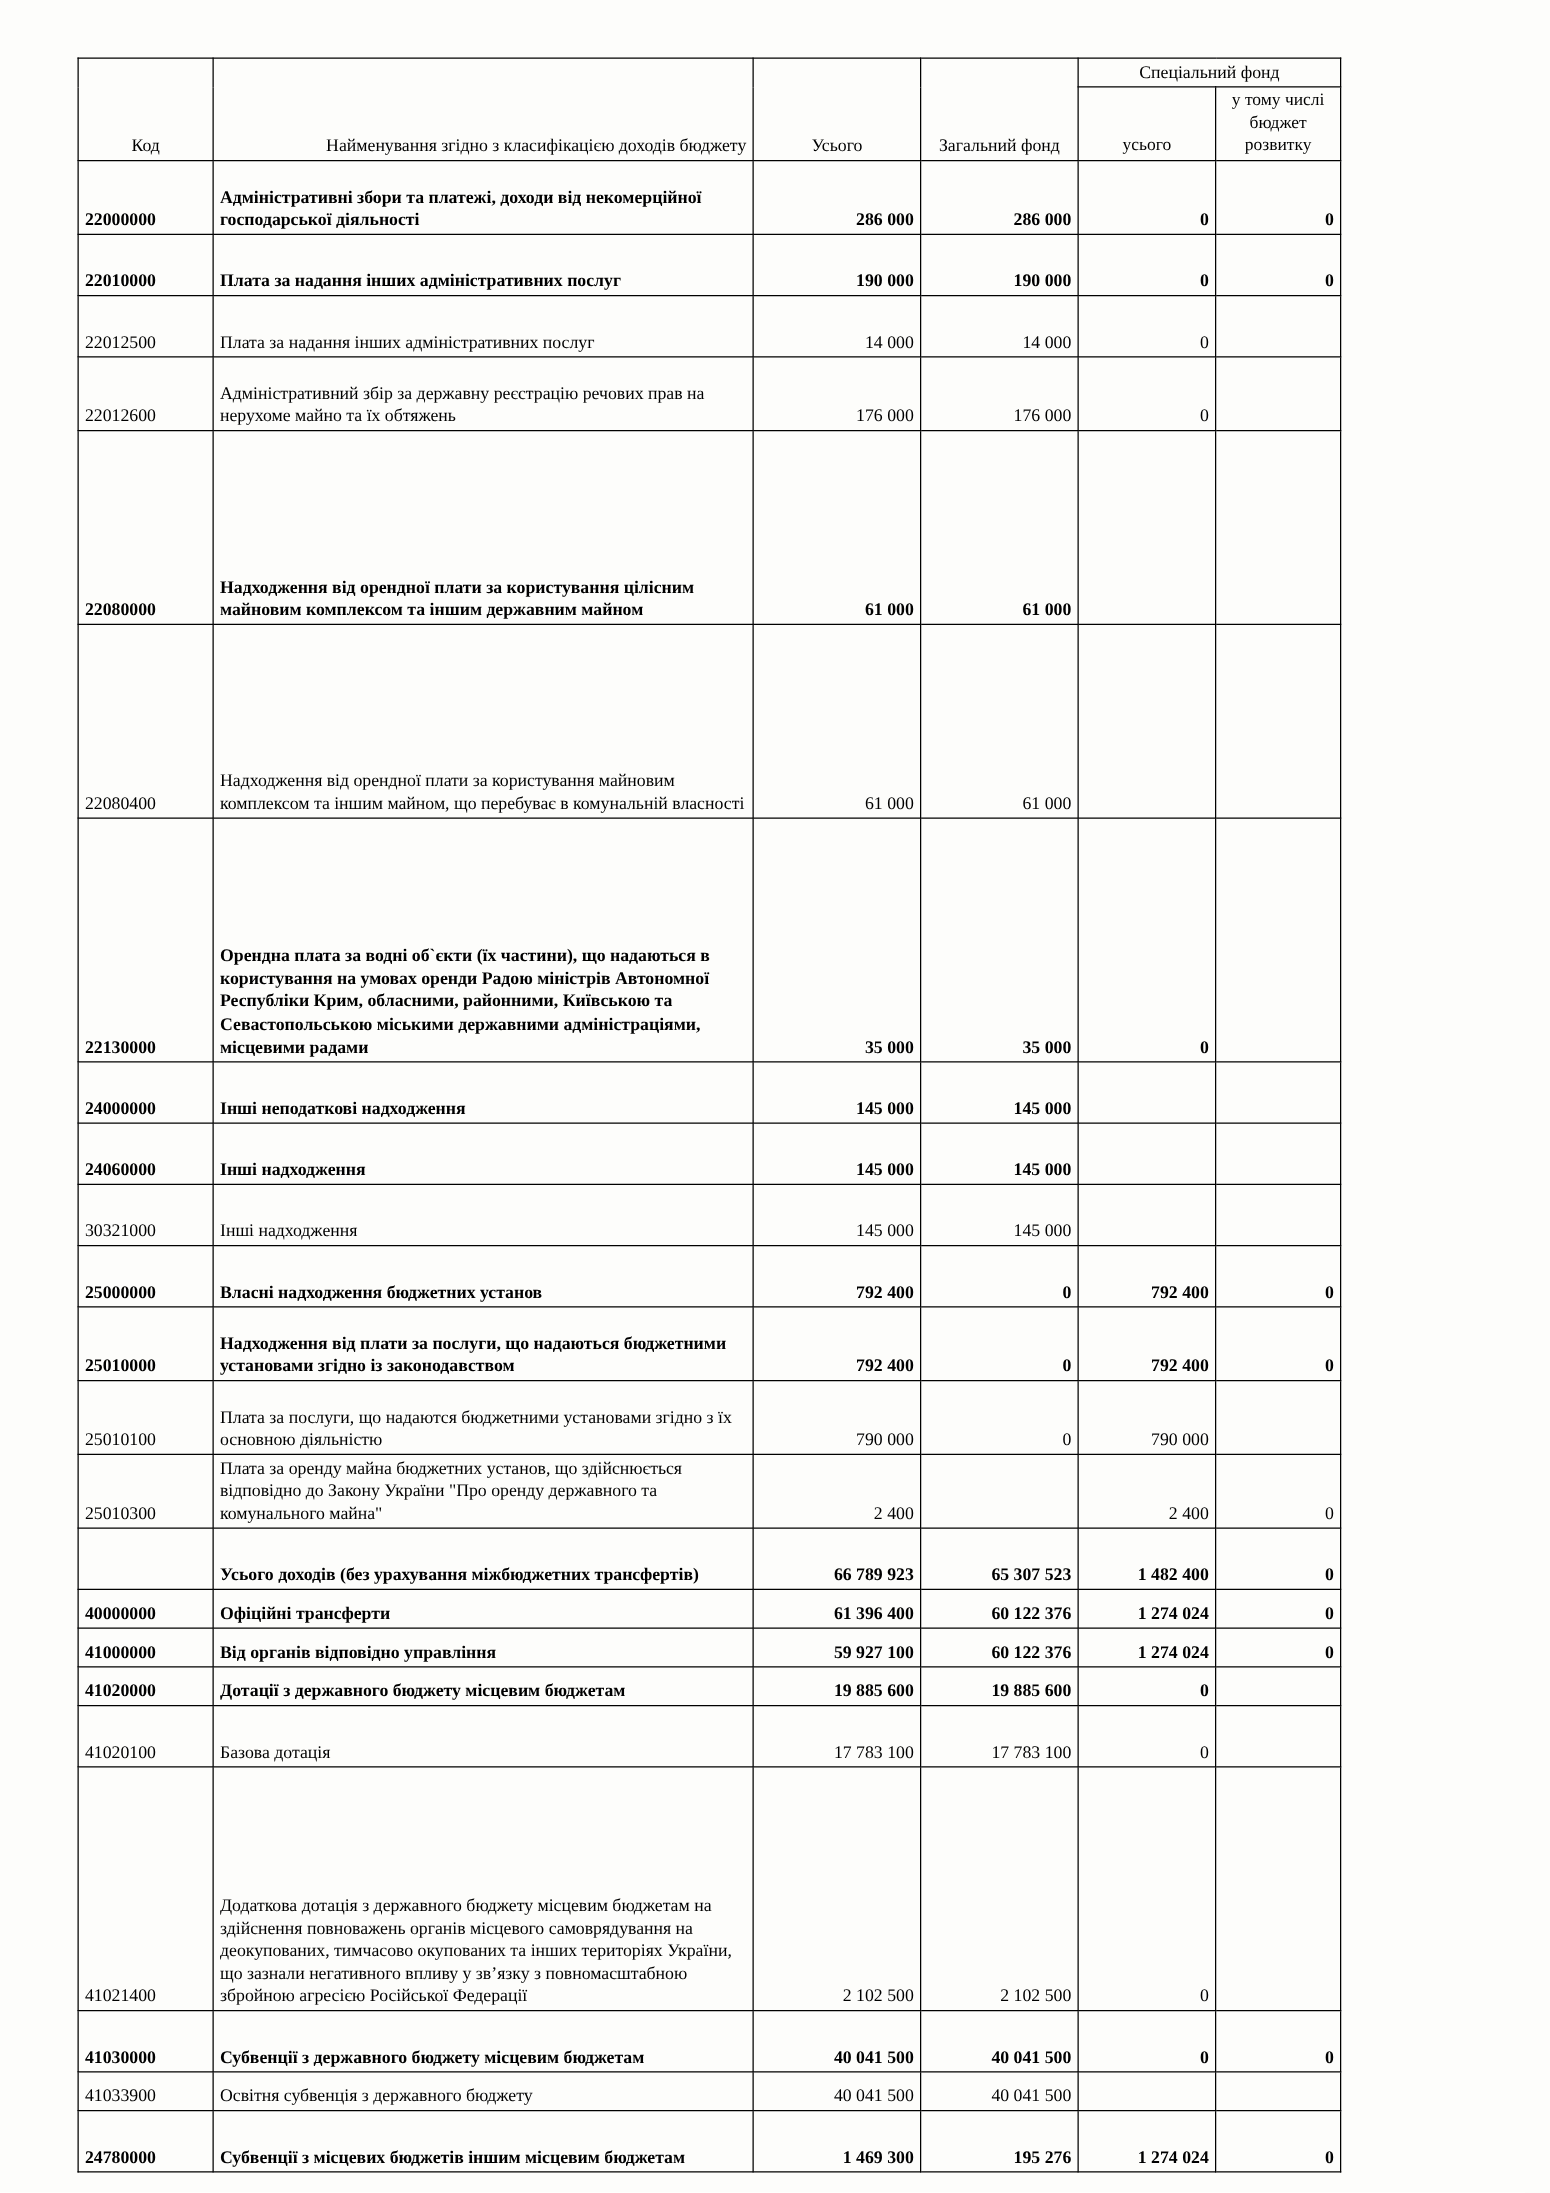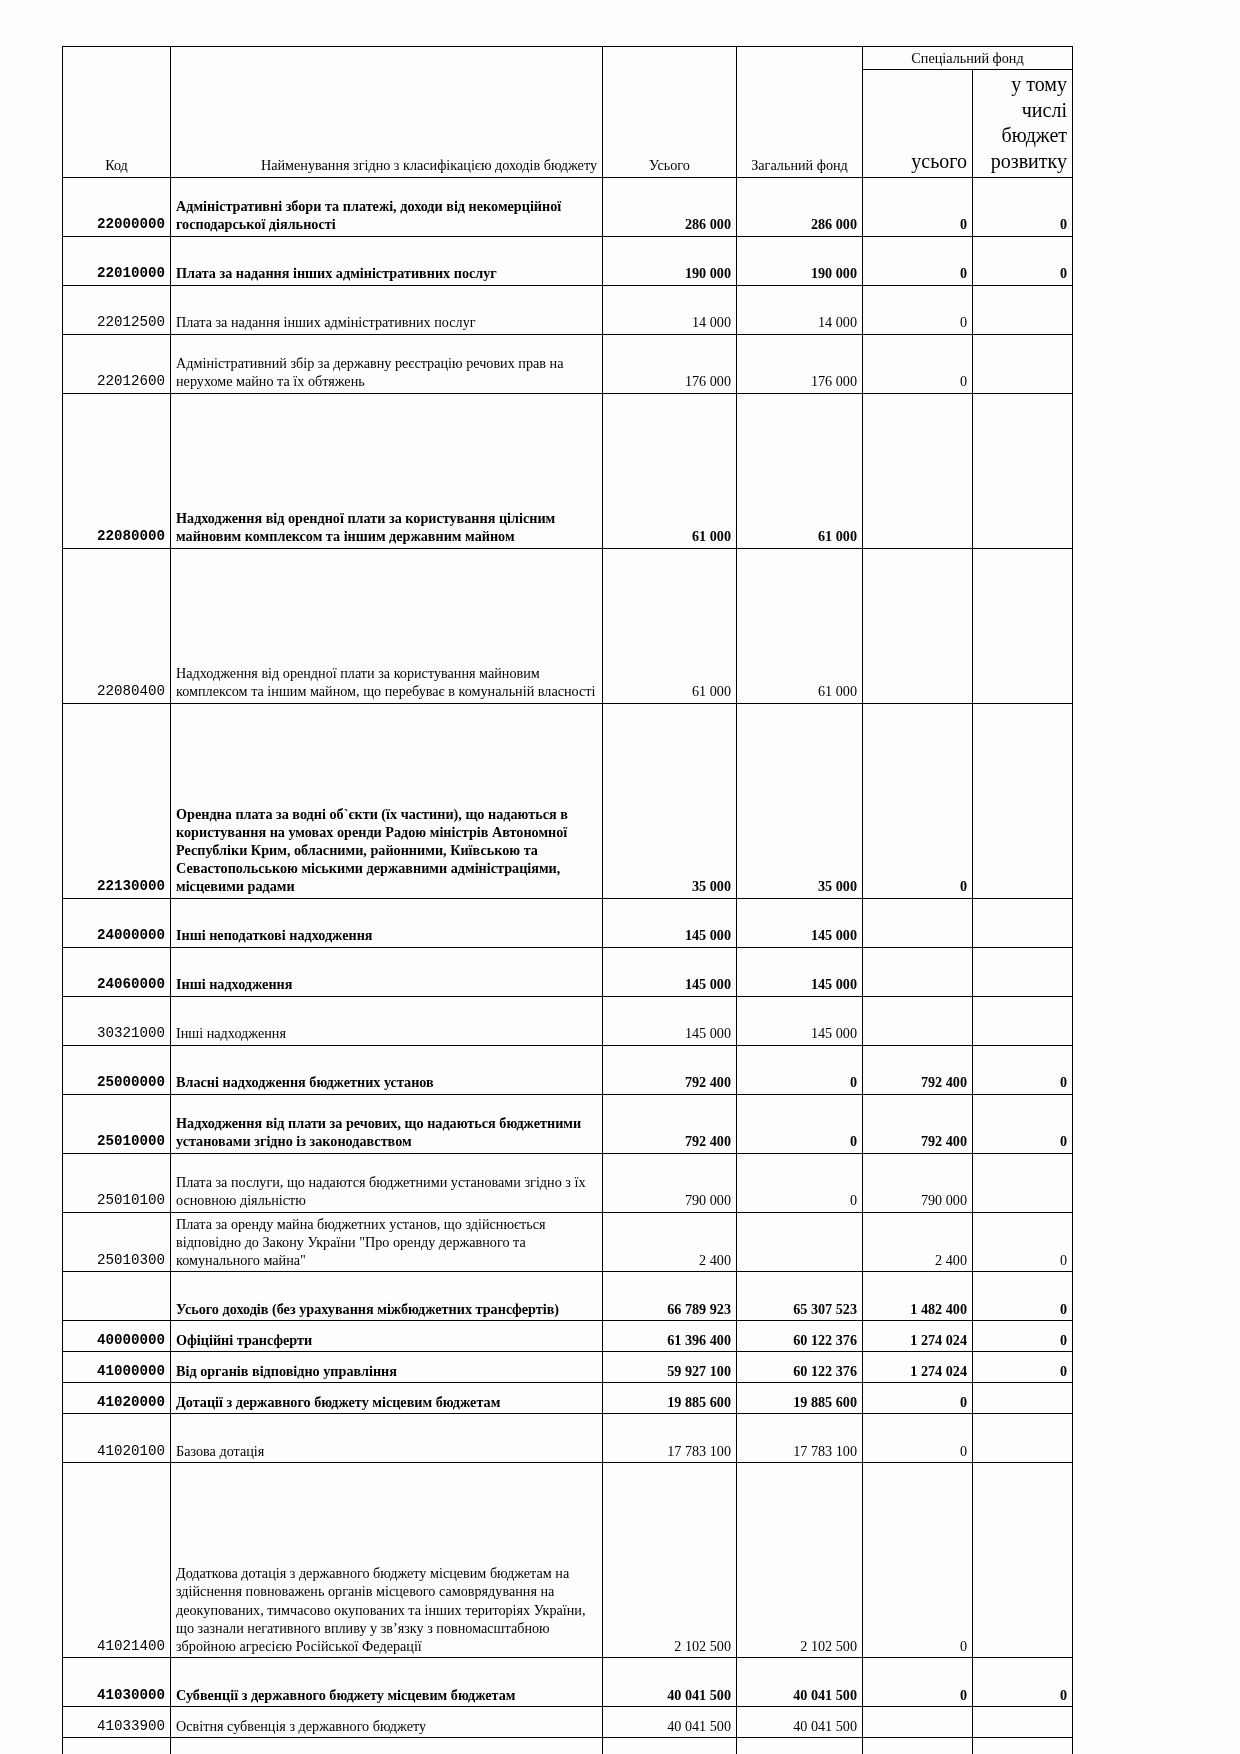--- a/index.html
+++ b/index.html
@@ -60,31 +60,30 @@
     margin-left: 14px;
   }
   .hdr-name { text-align: right; padding-left: 6px;}
   .hdr-code { text-align: center; }
   .hdr-spec-title {
     text-align: center;
     vertical-align: middle;
     padding: 4px 0 3px 0;
   }
   .hdr-sub {
-    text-align: right;
+    text-align: center;
     vertical-align: middle;
-    font-size: 20px;
+    font-size: 14px;
     line-height: 1.22;
   }
   td.code {
-    text-align: right;
+    text-align: left;
     white-space: nowrap;
     vertical-align: top;
     padding-top: 3px;
-    font-family: Liberation Mono, monospace;
   }
   td.name {
     text-align: left;
     vertical-align: top;
     padding-top: 3px;
   }
   td.num {
     text-align: right;
     white-space: nowrap;
     vertical-align: bottom;
@@ -213,21 +212,21 @@
           <tr class="bold h-two">
             <td class="code">25000000</td>
             <td class="name">Власні надходження бюджетних установ</td>
             <td class="num">792 400</td>
             <td class="num">0</td>
             <td class="num">792 400</td>
             <td class="num">0</td>
           </tr>
           <tr class="bold h-tall">
             <td class="code">25010000</td>
-            <td class="name">Надходження від плати за речових, що надаються бюджетними установами згідно із законодавством</td>
+            <td class="name">Надходження від плати за послуги, що надаються бюджетними установами згідно із законодавством</td>
             <td class="num">792 400</td>
             <td class="num">0</td>
             <td class="num">792 400</td>
             <td class="num">0</td>
           </tr>
           <tr class="h-tall">
             <td class="code">25010100</td>
             <td class="name">Плата за послуги, що надаются бюджетними установами згідно з їх основною діяльністю</td>
             <td class="num">790 000</td>
             <td class="num">0</td>

